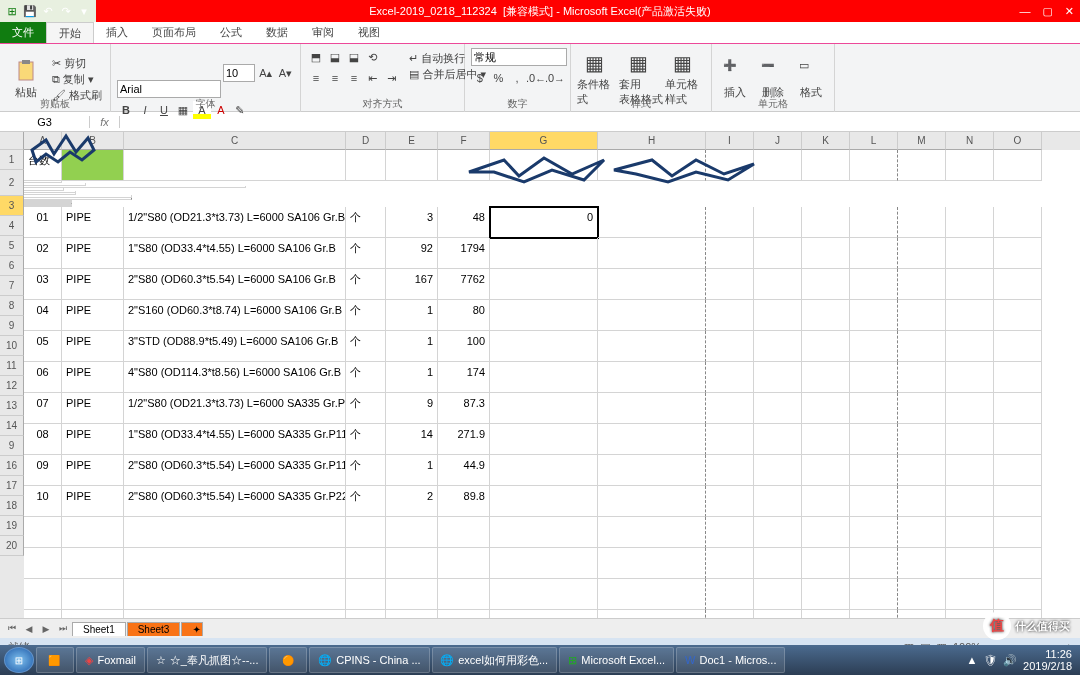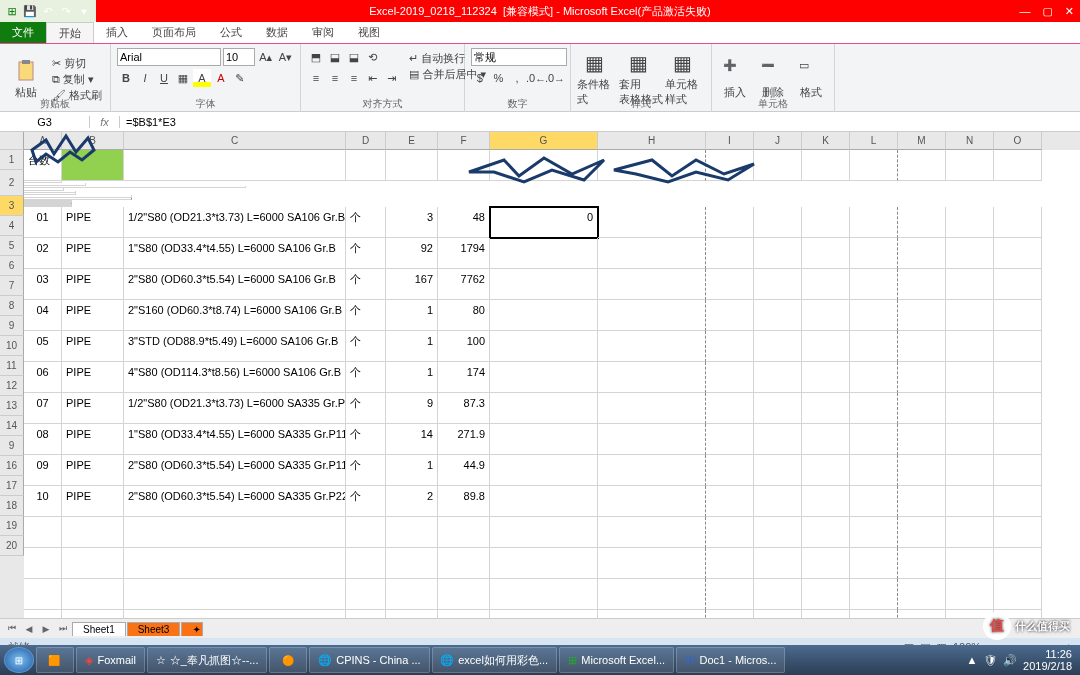--- a/index.html
+++ b/index.html
@@ -118,21 +118,21 @@
             <span>🖌</span>
             <span>格式刷</span>
           </div>
       </div>
     </div>
     <div class="rgroup-label">剪贴板</div>
   </div>
   <div class="rgroup" style="width:190px">
     <div style="display:flex;flex-direction:column;gap:3px;padding-top:2px">
       <div class="font-row">
-        <input class="font-sel" style="width: 104px;" value="Arial">
+        <input class="font-sel" style="width: 104px; margin-top: 32px;" value="Arial">
         <input class="font-sel" style="width: 32px;" value="10">
         <span class="icon-btn">A▴</span>
         <span class="icon-btn">A▾</span>
       </div>
       <div class="icon-row">
         <span class="icon-btn">
             <b>B</b>
           </span>
         <span class="icon-btn">
             <i>I</i>
@@ -224,21 +224,20 @@
           <span>格式</span>
         </div>
     </div>
     <div class="rgroup-label">单元格</div>
   </div>
 </div>
 
 <div class="name-fx-bar">
   <div class="name-box">G3</div>
   <div class="fx-lbl">fx</div>
-  <div class="fx-input">=$B$1*E3</div>
 </div>
 
 <div class="grid-area">
   <div class="row-hdrs">
     <div class="row-hdr sel"></div>
     <div class="row-hdr">1</div>
     <div class="row-hdr" style="height:26px;line-height:26px">2</div>
     <div class="row-hdr active">3</div>
     <div class="row-hdr">4</div>
     <div class="row-hdr">5</div>

